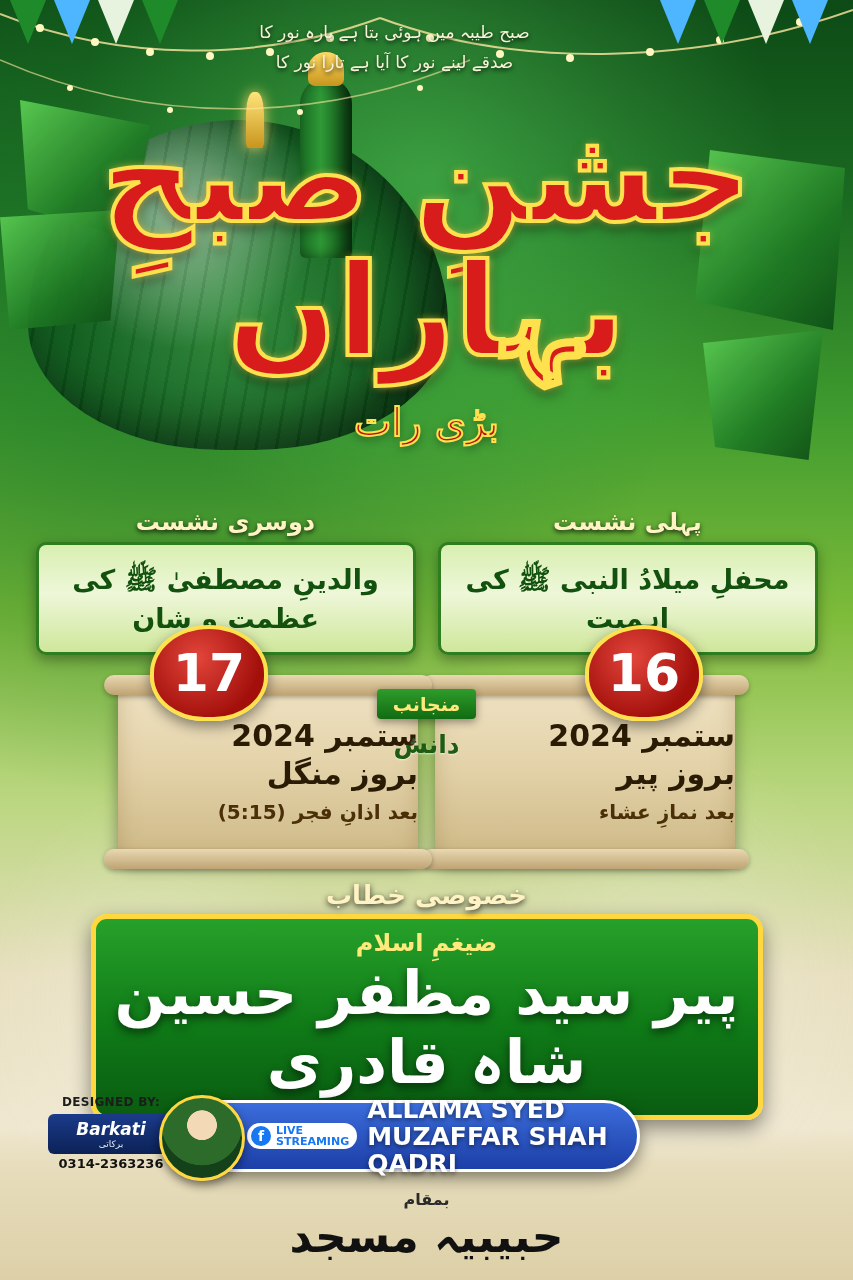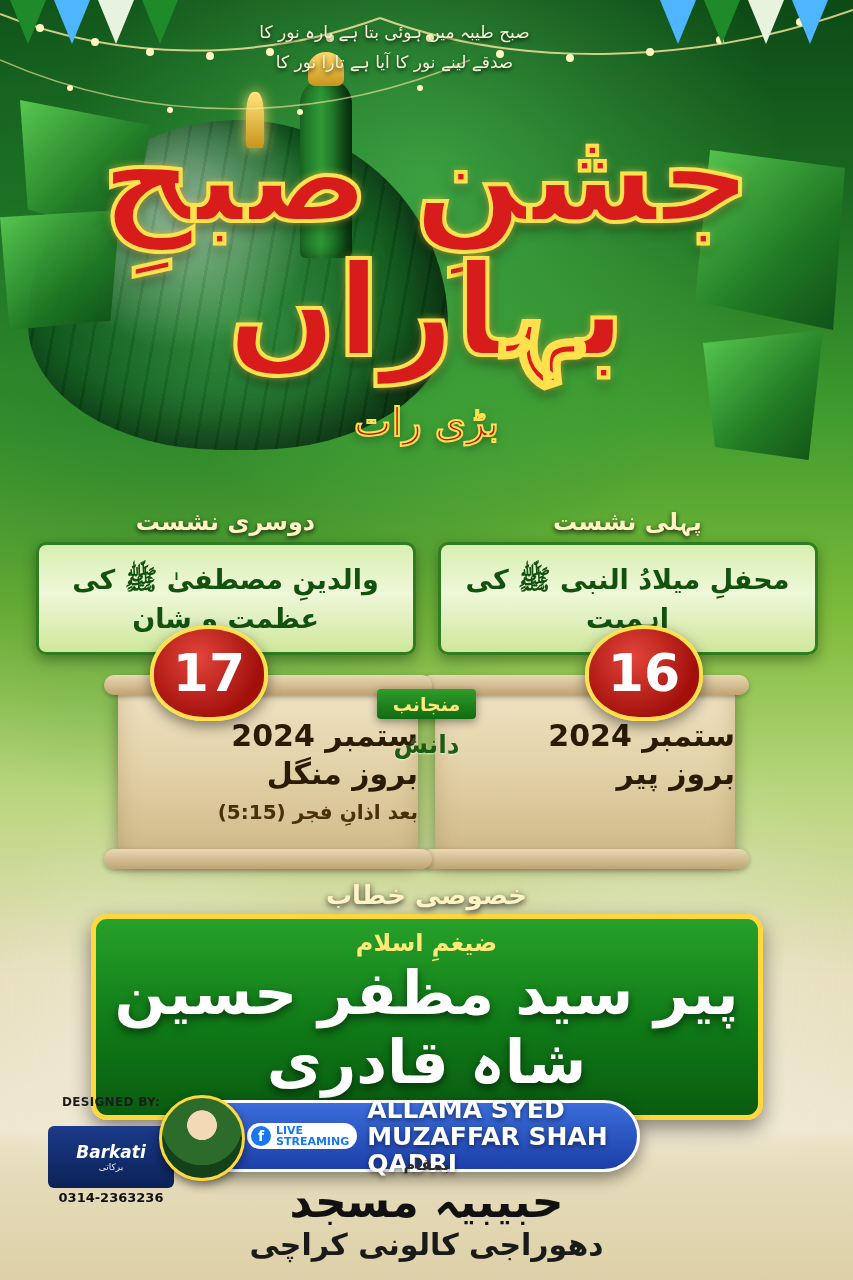--- a/index.html
+++ b/index.html
@@ -228,23 +228,23 @@
     color: #ffffff; font-size: 60px; font-weight: bold;
     text-shadow: 0 4px 10px rgba(0,0,0,0.55);
     line-height: 1.15;
   }
 
   .designer {
     position: absolute; left: 48px; top: 1095px; width: 126px; text-align: center; z-index: 8;
   }
   .designer-label { font-size: 12px; font-weight: bold; color: #1c1c1c; letter-spacing: .3px; }
   .designer-card {
-    margin-top: 17px;
+    margin-top: 5px;
     background: linear-gradient(180deg, #1b3b8a, #0c2256);
-    border-radius: 6px; padding: 16px 4px;
+    border-radius: 6px; padding: 5px 4px;
     color: #ffffff;
   }
   .designer-brand { font-size: 17px; font-style: italic; font-weight: bold; }
   .designer-sub { font-size: 9px; opacity: .9; }
   .designer-phone { margin-top: 2px; font-size: 13px; font-weight: bold; color: #111; }
 
   .livebar {
     position: absolute; left: 170px; top: 1100px; width: 470px; height: 72px; z-index: 8;
     background: linear-gradient(180deg, #3b6ddb, #1d3fa8);
     border: 3px solid #ffffff;
@@ -354,20 +354,21 @@
     <div class="session">
       <div class="session-label urdu">دوسری نشست</div>
       <div class="session-box urdu">والدینِ مصطفیٰ ﷺ کی عظمت و شان</div>
     </div>
   </div>
 
   <div class="dates">
     <div class="scroll right urdu">
       <div class="scroll-date">ستمبر 2024</div>
       <div class="scroll-date">بروز پیر</div>
+      <div class="scroll-note">بعد نمازِ عشاء</div>
     </div>
     <div class="daybadge right">16</div>
 
     <div class="scroll left urdu">
       <div class="scroll-date">ستمبر 2024</div>
       <div class="scroll-date">بروز منگل</div>
       <div class="scroll-note">بعد اذانِ فجر (5:15)</div>
     </div>
     <div class="daybadge left">17</div>
 
@@ -407,16 +408,15 @@
     </div>
     <div class="live-name">
       <div>ALLAMA SYED</div>
       <div>MUZAFFAR SHAH QADRI</div>
     </div>
   </div>
 
   <div class="venue urdu">
     <div class="venue-top">بمقام</div>
     <div class="venue-main">حبیبیہ مسجد</div>
-    <div class="venue-sub">دھوراجی کالونی کراچی</div>
   </div>
 
 </div>
 
 </body></html>

